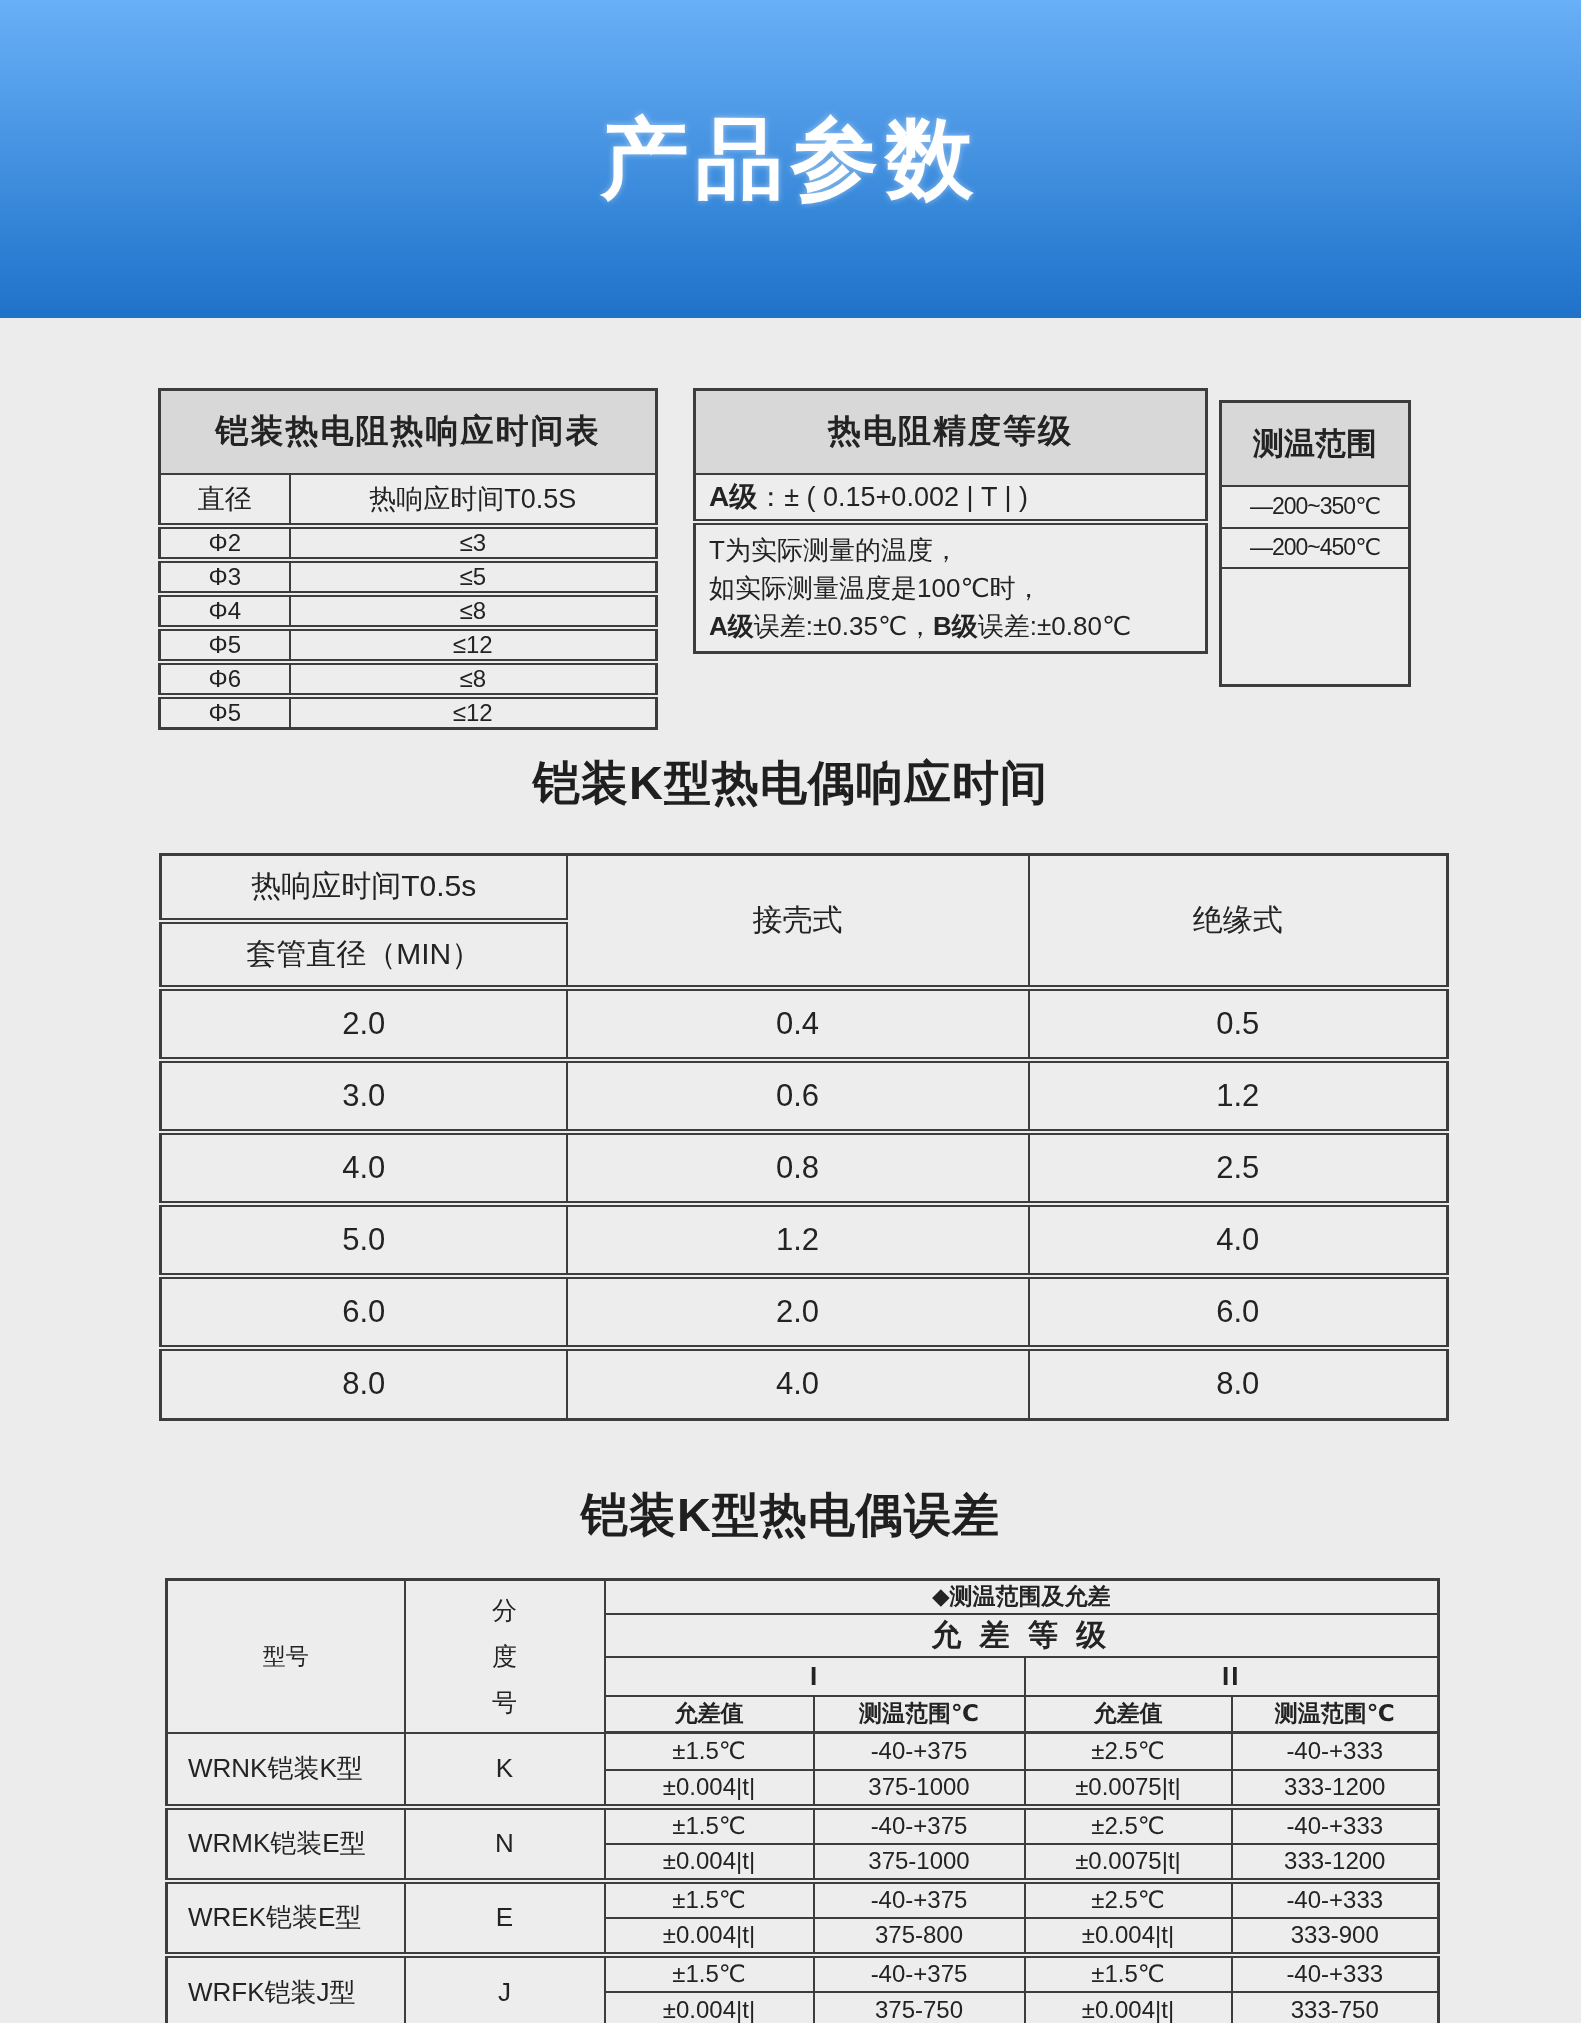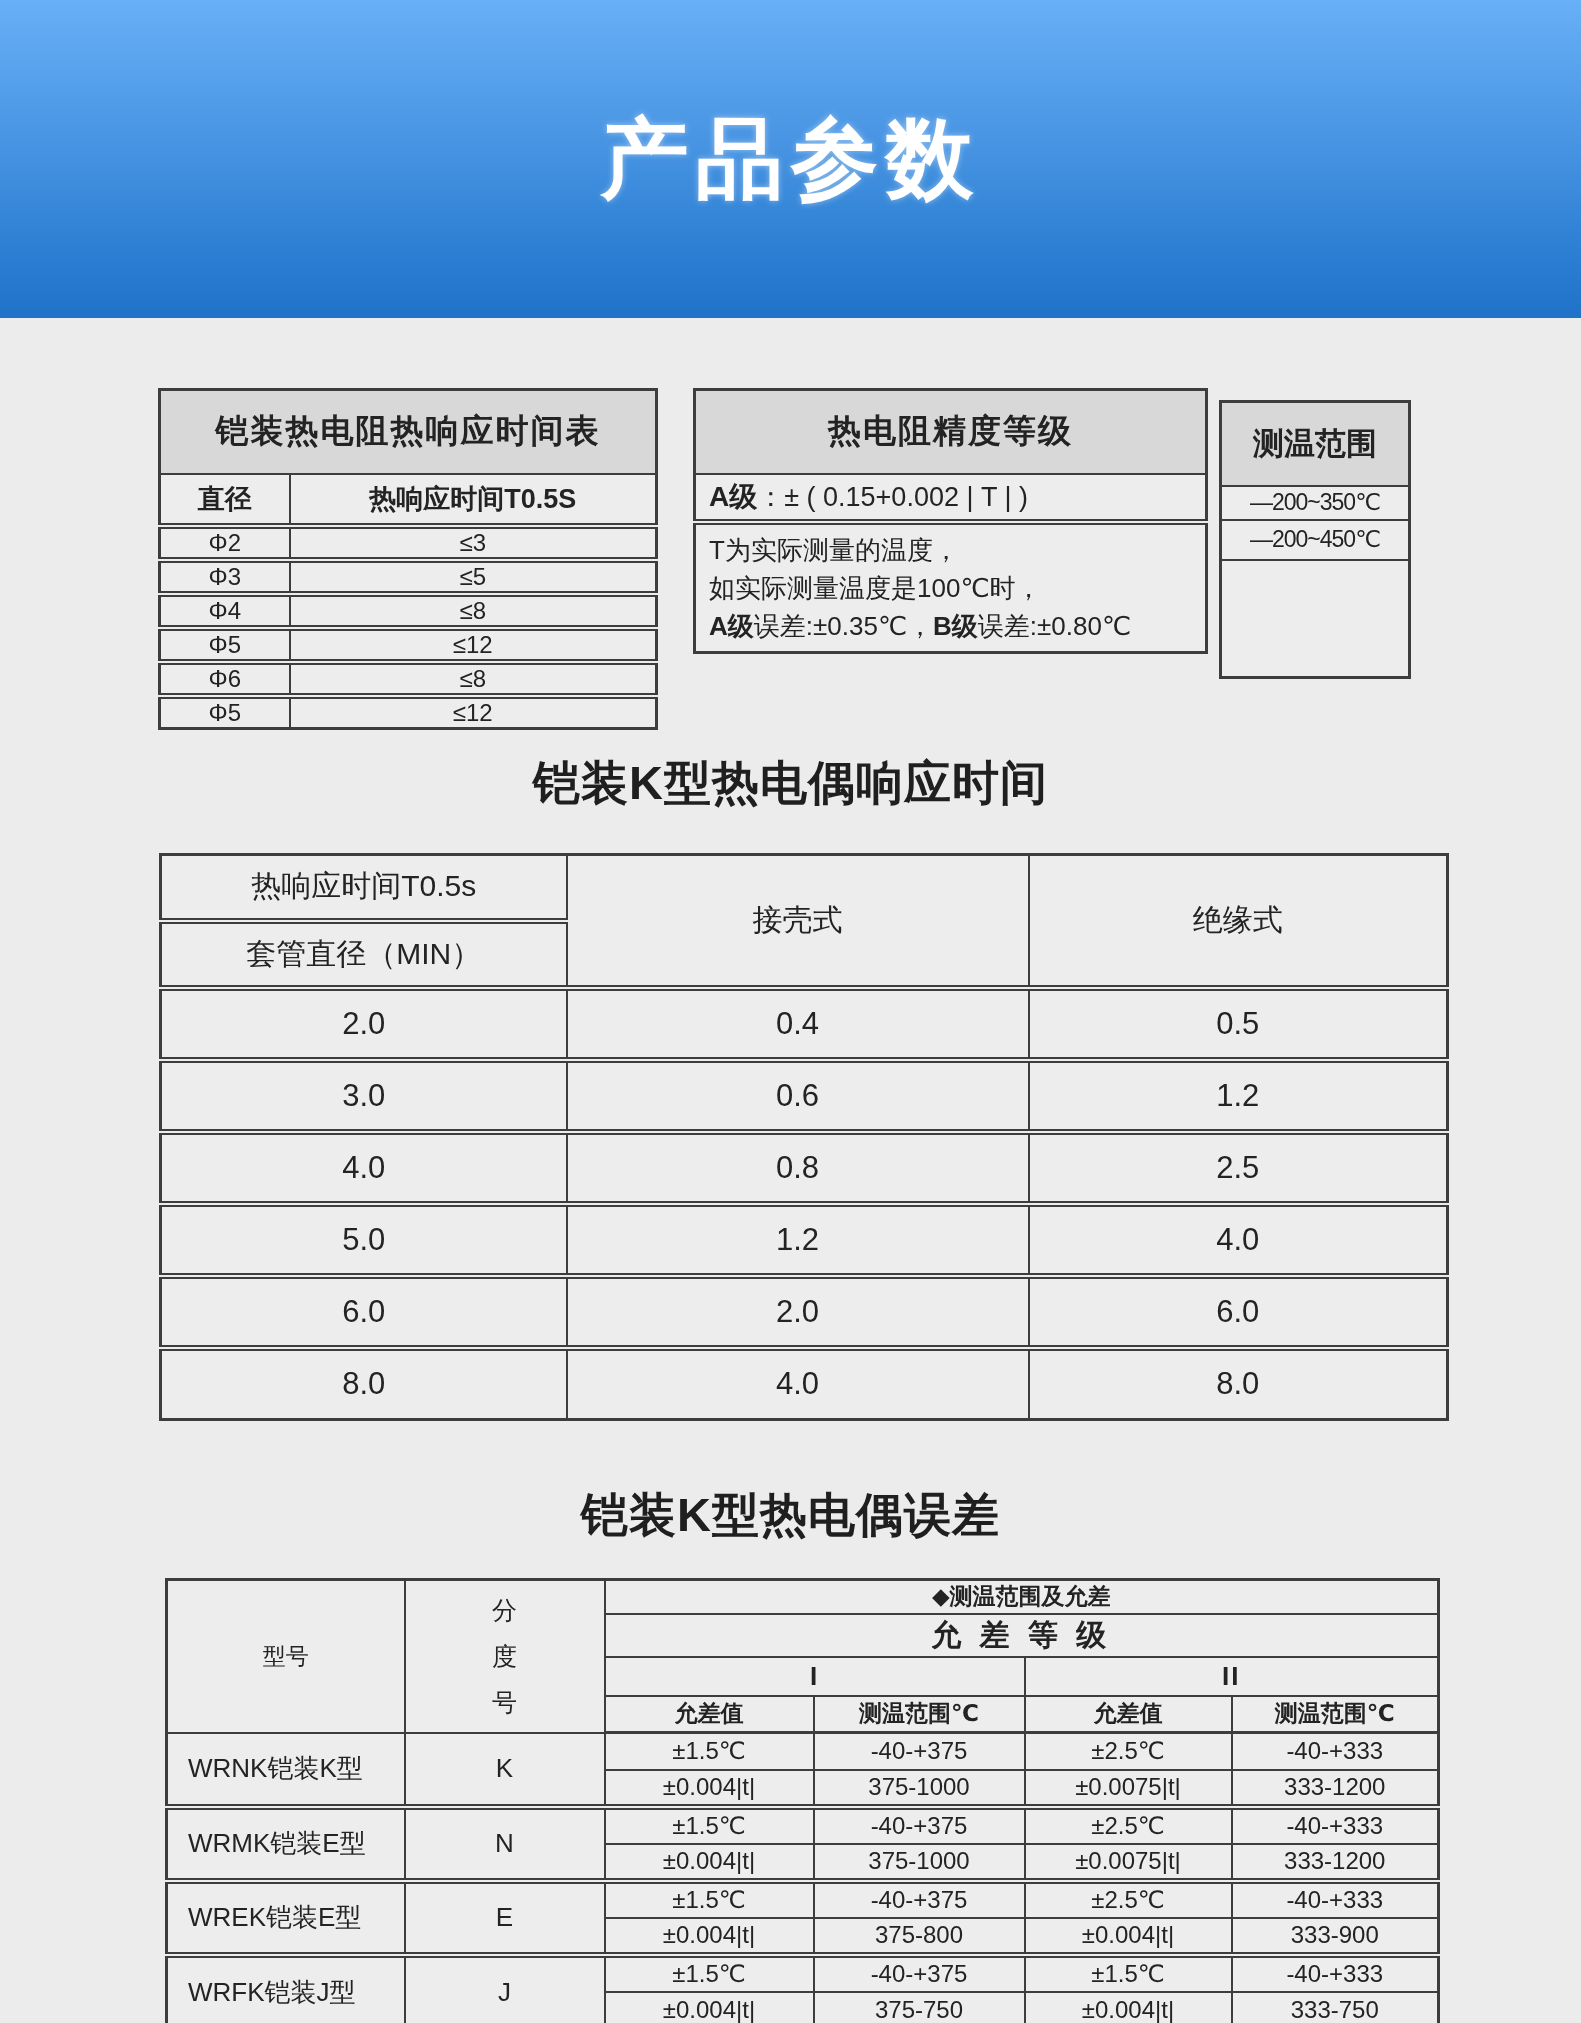--- a/index.html
+++ b/index.html
@@ -37,21 +37,21 @@
     text-align: center; vertical-align: middle;
     padding: 0; overflow: hidden;
   }
   .gray { background: #d8d8d8; }
   .vline { border-left: 2px solid #3d3d3d; }
   .left { text-align: left !important; padding-left: 13px !important; }
 
   
   .t1 { left: 158px; top: 388px; width: 497px; }
   .t1 .title-row td { border-bottom: 2px solid #3d3d3d; font-size: 33px; font-weight: bold; letter-spacing: 2px; }
-  .t1 .subhead td { font-size: 27px; font-weight: bold; border-bottom: 6px double #3d3d3d; }
+  .t1 .subhead td { font-size: 27px; font-weight: normal; border-bottom: 6px double #3d3d3d; }
   .t1 .drow td { font-size: 24px; border-bottom: 6px double #3d3d3d; }
   .t1 tr:last-child td { border-bottom: 0; }
 
   
   .t2 { left: 693px; top: 388px; width: 512px; }
   .t2 .title-row td { border-bottom: 2px solid #3d3d3d; font-size: 33px; font-weight: bold; letter-spacing: 2px; }
   .t2 .grade-row td { font-size: 27px; border-bottom: 6px double #3d3d3d; }
   .t2 .grade-row b { font-size: 28px; }
   .t2 .notes td { font-size: 26px; padding: 6px 0 6px 13px; }
   .t2 .note-line { line-height: 38px; text-align: left; }
@@ -171,21 +171,21 @@
   </table>
 
   <table class="tbl t3">
     <colgroup>
         <col style="width:189px">
       </colgroup>
     <tbody>
       <tr class="title-row" style="height:84px">
         <td class="gray">测温范围</td>
       </tr>
-      <tr class="r" style="height:34px">
+      <tr class="r" style="height:42px">
         <td>—200~350℃</td>
       </tr>
       <tr class="r" style="height:40px">
         <td>—200~450℃</td>
       </tr>
       <tr style="height:118px">
         <td></td>
       </tr>
     </tbody>
   </table>

